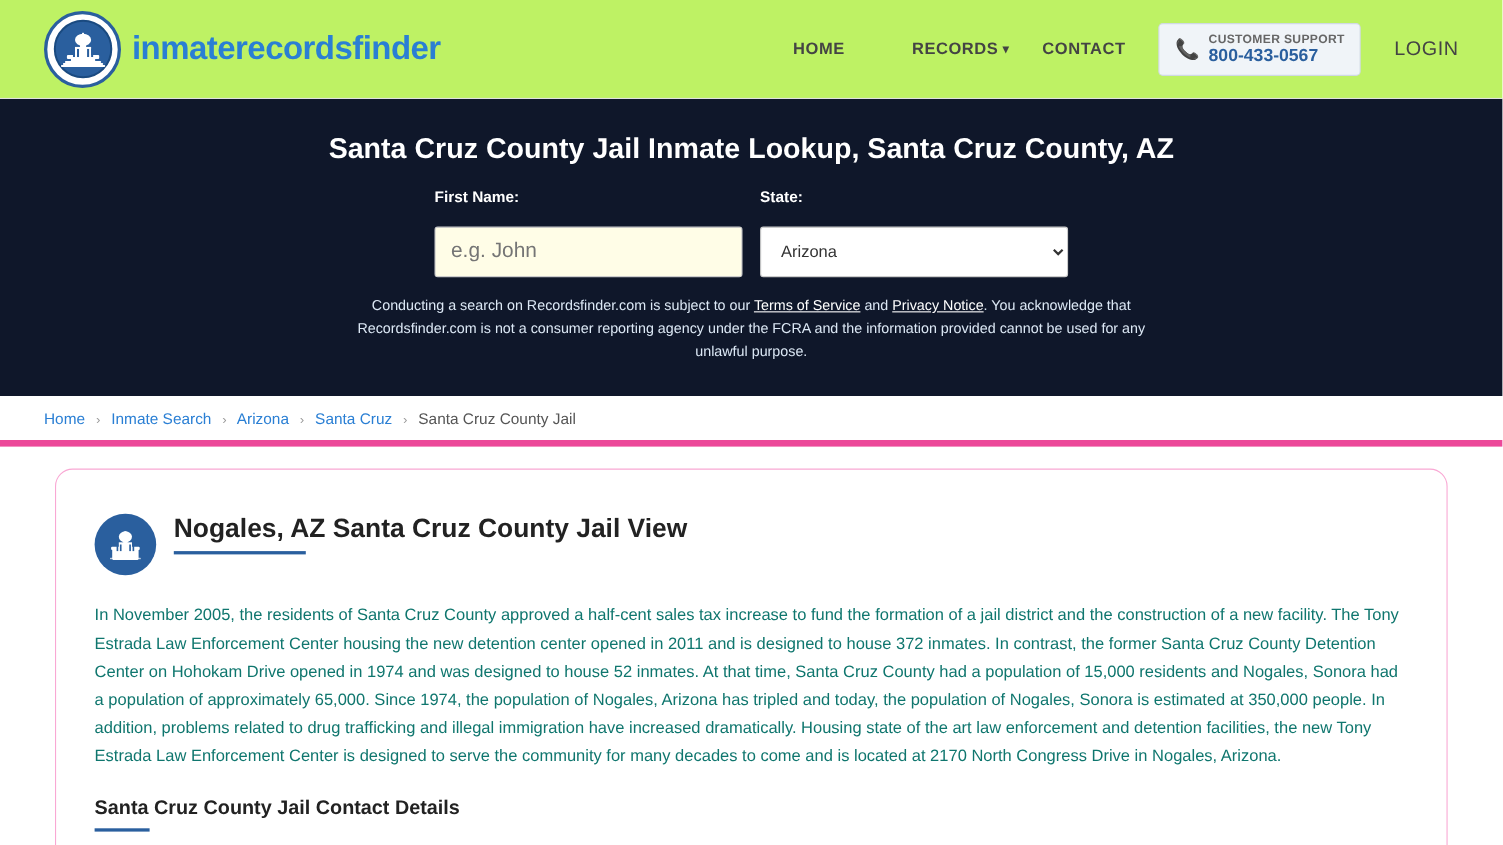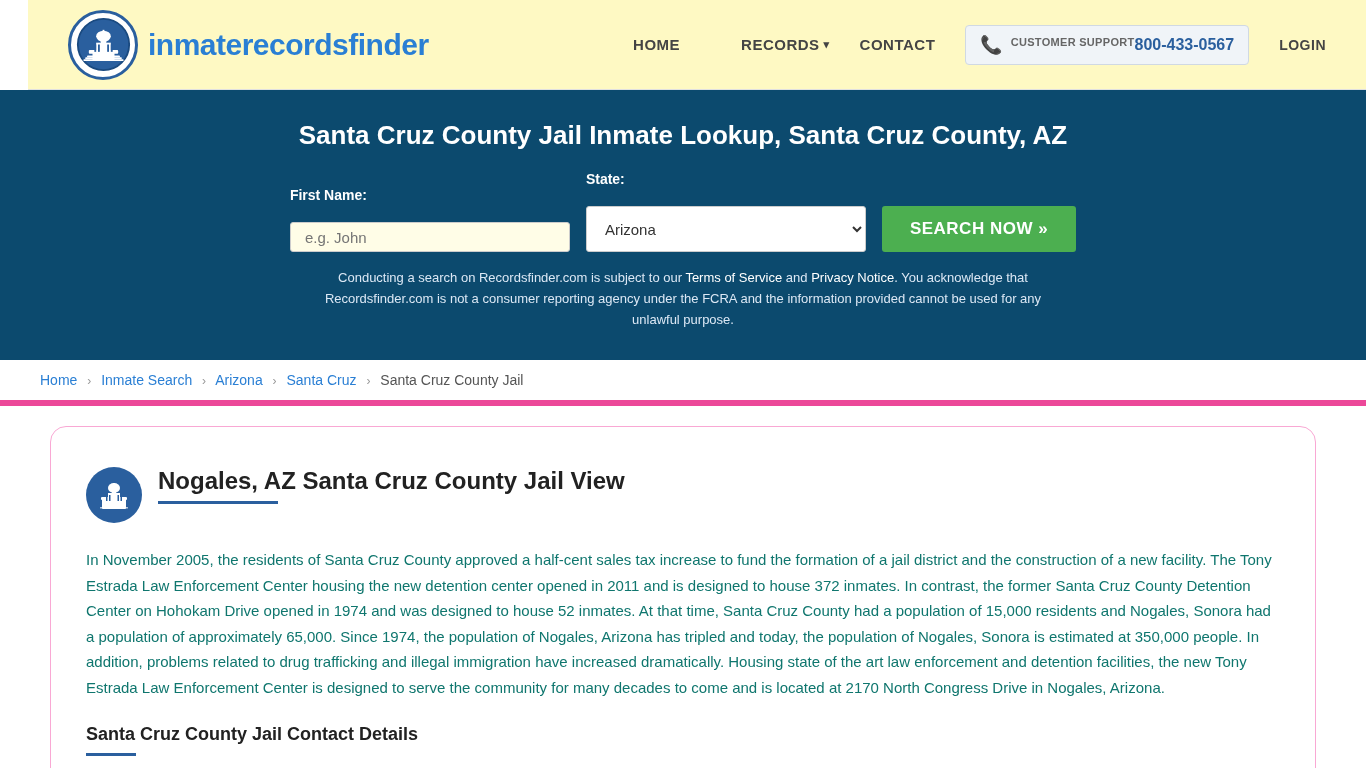--- a/index.html
+++ b/index.html
@@ -3,24 +3,23 @@
   <meta charset="utf-8">
   <style>
     * { margin: 0; padding: 0; box-sizing: border-box; }
     body { font-family: Arial, sans-serif; font-size: 14px; color: #333; background: #fff; width: 1366px; }
 
     
     .header {
       display: flex;
       justify-content: space-between;
       padding: 10px 40px;
-      background: #fef9c3;
+      background: #bef264;
       border-bottom: 1px solid #e0e0e0;
       height: 90px;
-      margin-left: 28px;
     }
     .logo-area {
       display: flex;
       align-items: center;
       gap: 10px;
     }
     .logo-circle {
       width: 70px;
       height: 70px;
       border-radius: 50%;
@@ -76,44 +75,44 @@
       border: 1px solid #d0d9e3;
       border-radius: 4px;
       padding: 8px 14px;
     }
     .phone-icon {
       font-size: 18px;
       color: #2a5f9e;
     }
     .support-text {
       display: flex;
-      flex-direction: row;
+      flex-direction: column;
     }
     .support-label {
       font-size: 11px;
       color: #666;
       font-weight: 600;
       letter-spacing: 0.3px;
     }
     .support-number {
       font-size: 16px;
       font-weight: 700;
       color: #2a5f9e;
     }
     .login-btn {
-      font-size: 14px;
-      font-weight: 700;
+      font-size: 18px;
+      font-weight: 400;
       color: #444;
       letter-spacing: 0.5px;
       cursor: pointer;
     }
 
     
     .hero {
-      background: #0c4a6e;
+      background: #0f172a;
       padding: 30px 36px 30px;
       text-align: center;
     }
     .hero-title {
       color: #fff;
       font-size: 26px;
       font-weight: 700;
       margin-bottom: 20px;
     }
     .search-form {
@@ -129,25 +128,25 @@
       align-items: flex-start;
       gap: 19px;
     }
     .form-label {
       color: #fff;
       font-size: 14px;
       font-weight: 600;
     }
     .form-input {
       width: 280px;
-      height: 30px;
+      height: 46px;
       padding: 0 14px;
       border: 1px solid #ccc;
       border-radius: 3px;
-      font-size: 15px;
+      font-size: 19px;
       background: #fffde7;
       color: #aaa;
       outline: none;
     }
     .form-select {
       width: 280px;
       height: 46px;
       padding: 0 14px;
       border: 1px solid #ccc;
       border-radius: 3px;
@@ -172,20 +171,21 @@
     }
     .hero-disclaimer {
       color: #dce8f5;
       font-size: 13px;
       line-height: 1.6;
       max-width: 720px;
       margin: 0 auto;
     }
     .hero-disclaimer a {
       color: #fff;
+      text-decoration: underline;
     }
 
     
     .breadcrumb {
       padding: 12px 40px;
       background: #fff;
       font-size: 14px;
       border-bottom: 6px solid #ec4899;
     }
     .breadcrumb a {
@@ -341,21 +341,20 @@
         <option>Arizona</option>
         <option>Alabama</option>
         <option>Alaska</option>
         <option>California</option>
         <option>Colorado</option>
         <option>Florida</option>
         <option>New York</option>
         <option>Texas</option>
       </select>
     </div>
-    <button class="search-btn">SEARCH NOW »</button>
   </div>
   <p class="hero-disclaimer">
     Conducting a search on Recordsfinder.com is subject to our <a>Terms of Service</a> and <a>Privacy Notice</a>. You acknowledge that Recordsfinder.com is not a consumer reporting agency under the FCRA and the information provided cannot be used for any unlawful purpose.
   </p>
 </section>
 
 <nav class="breadcrumb">
   <a>Home</a>
   <span class="breadcrumb-sep">›</span>
   <a>Inmate Search</a>

